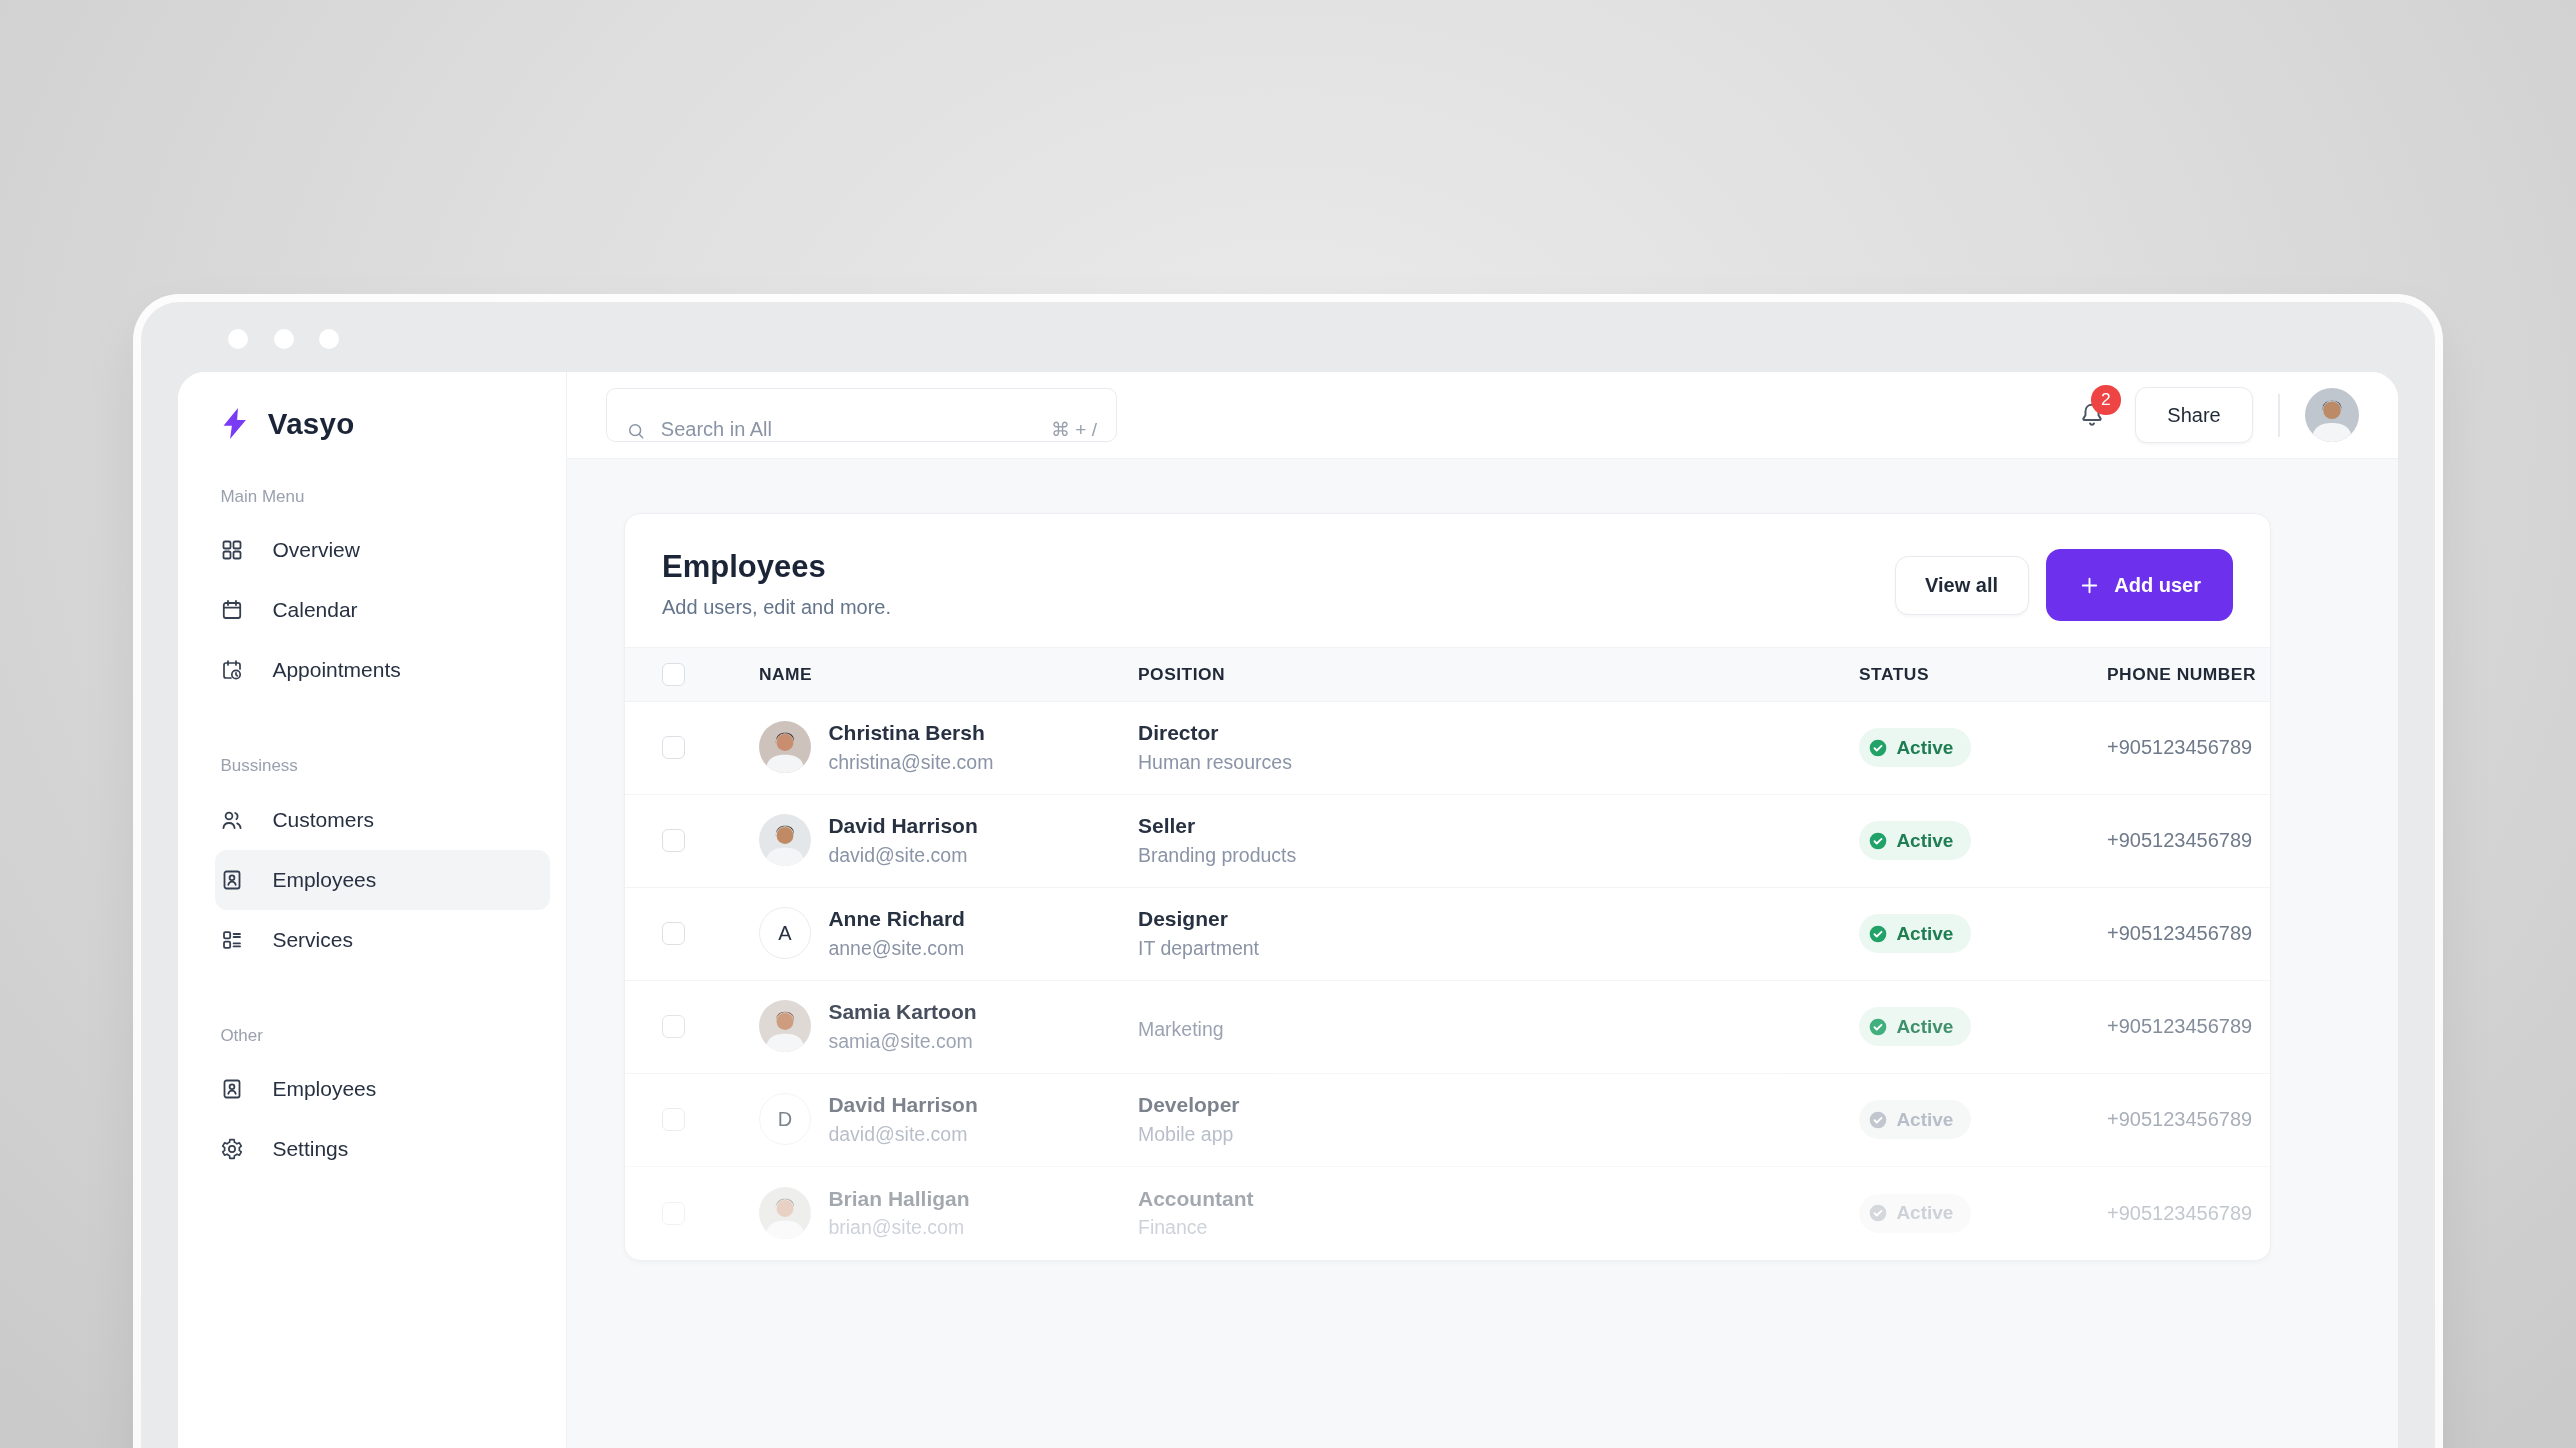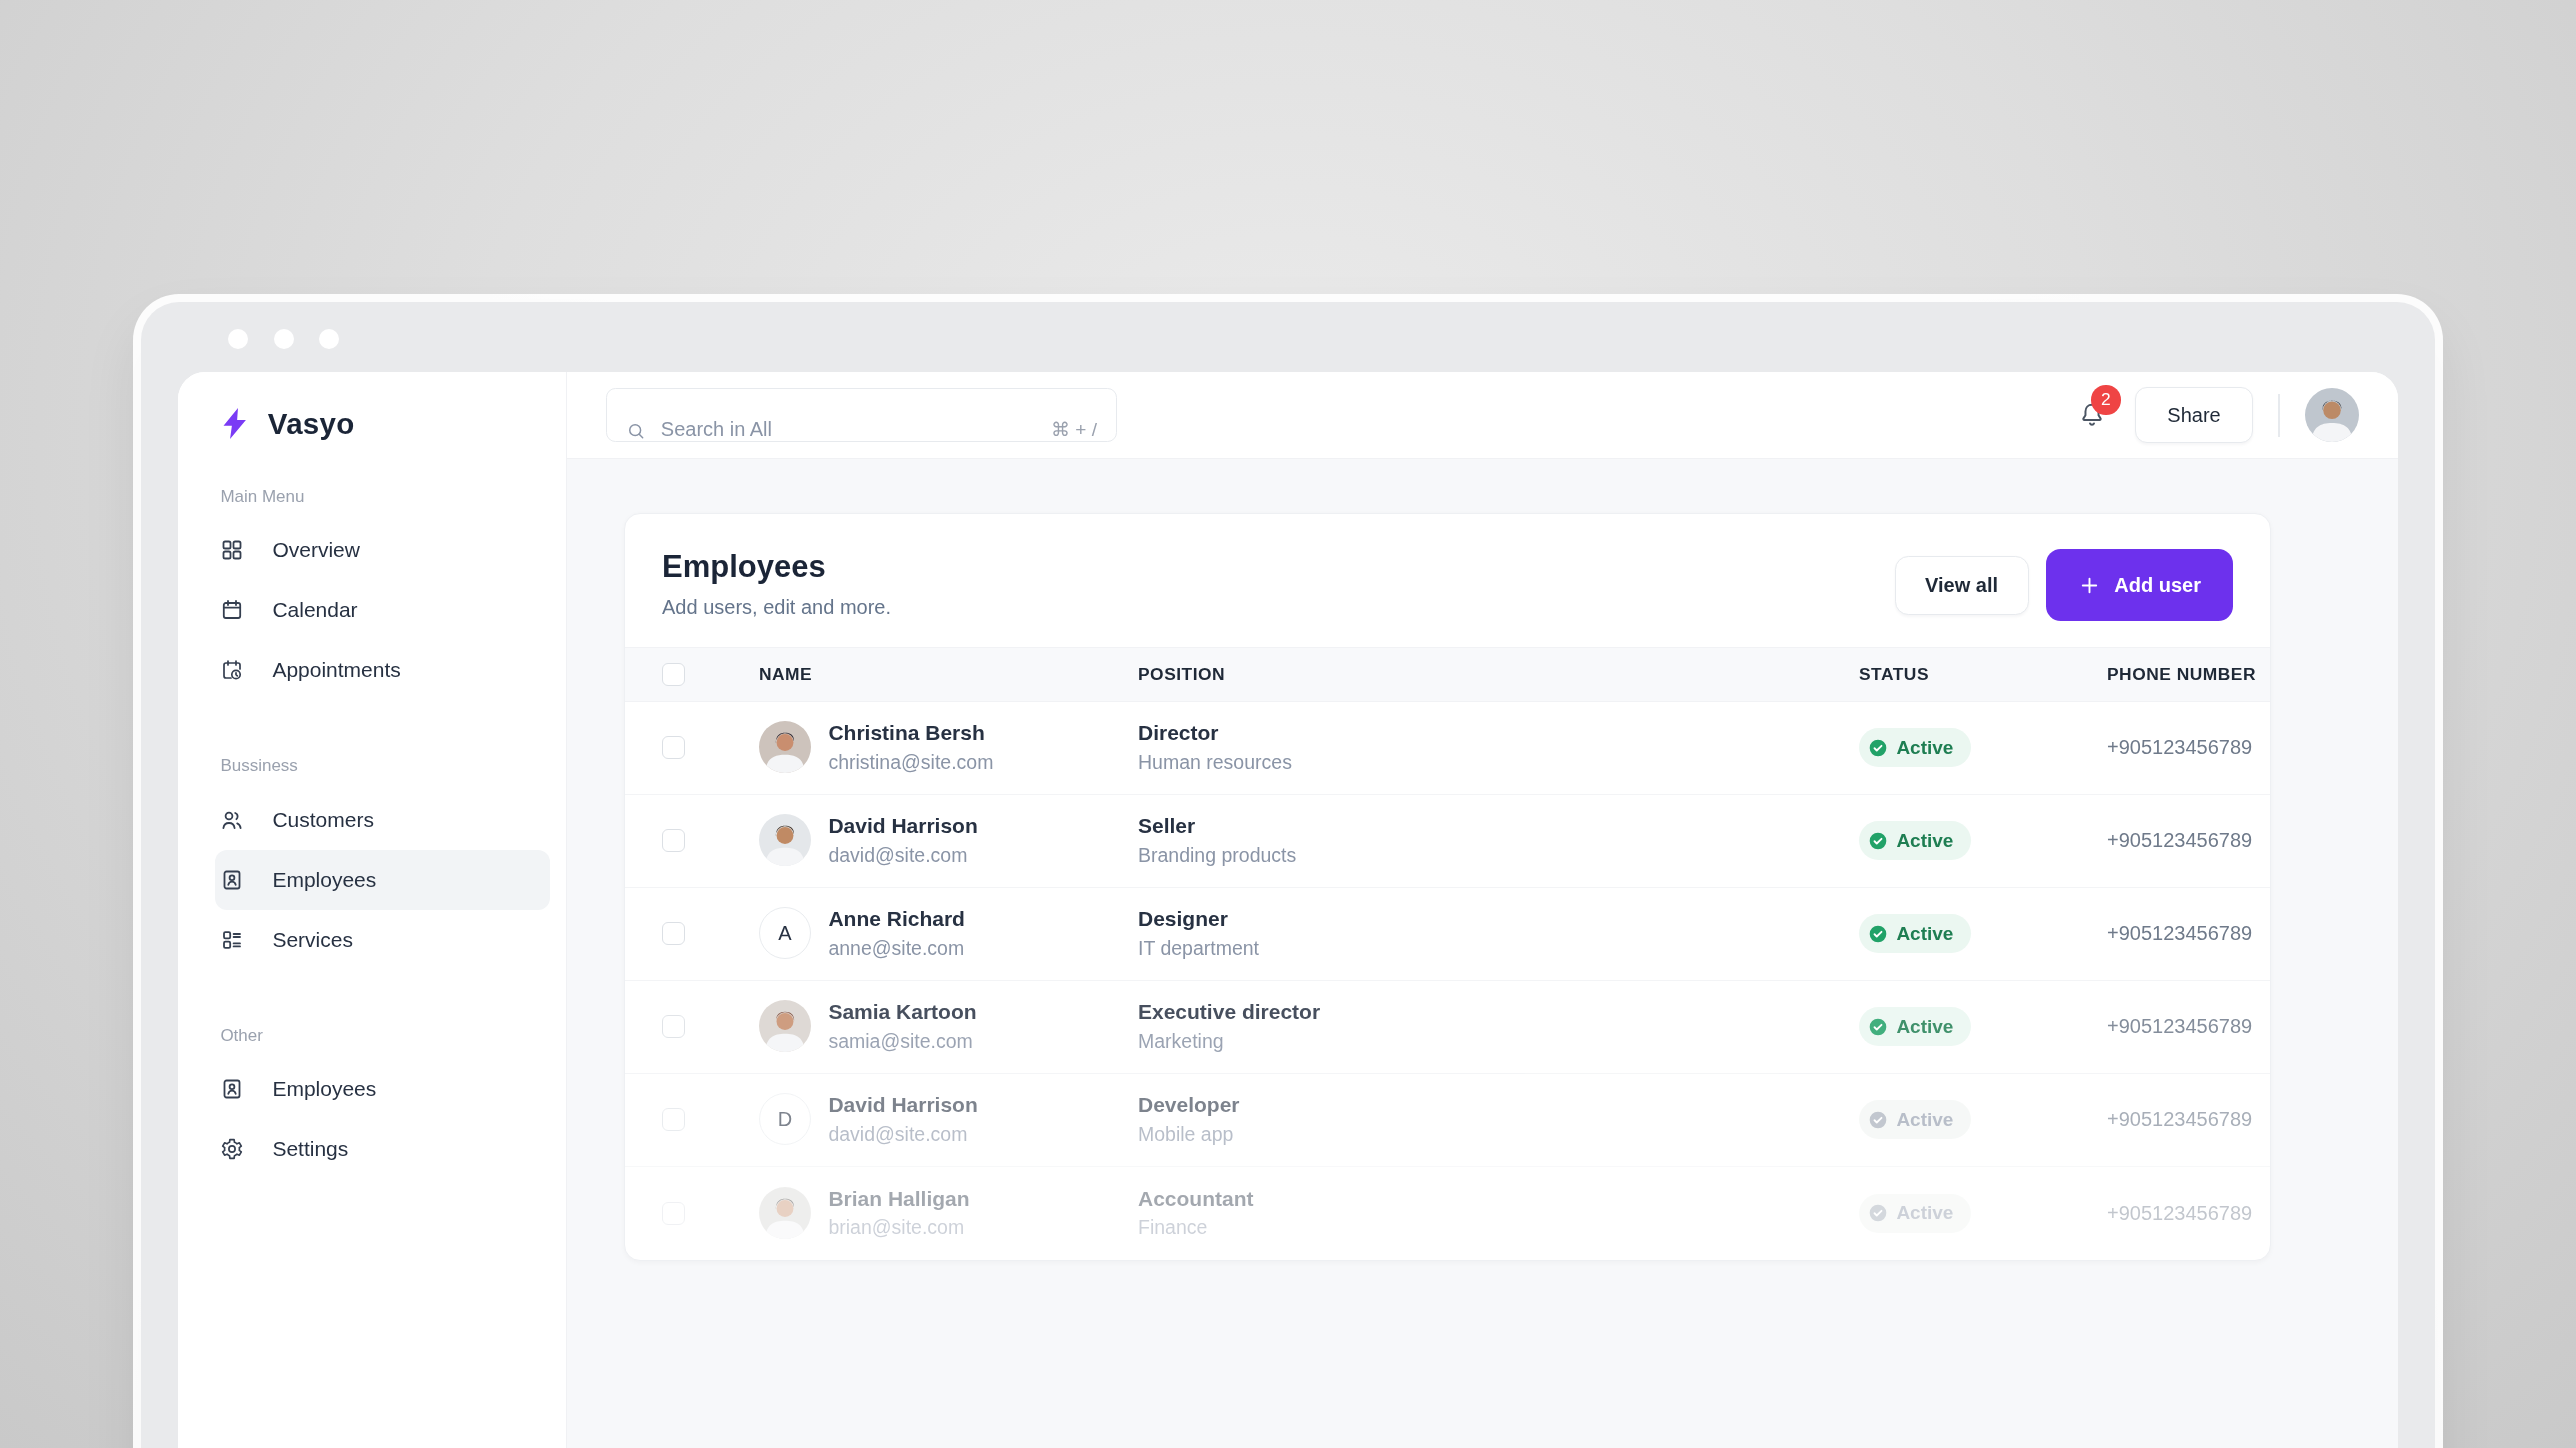--- a/index.html
+++ b/index.html
@@ -381,21 +381,20 @@
                       <path d="M26 34a14 14 0 0 1 28-2c0-2 1-14-14-14s-14 14-14 16z" fill="#7A4633"></path>
                       <path d="M10 80c0-22 13-28 30-28s30 6 30 28z" fill="#F4F5F7"></path>
                     </svg>
                   </span>
                   <span class="stack">
                     <div class="l1">Samia Kartoon</div>
                     <div class="l2">samia@site.com</div>
                   </span>
                 </span>
                 <span class="stack">
-                  <div class="l1">Executive director</div>
                   <div class="l2">Marketing</div>
                 </span>
                 <span><span class="pill">
                     <span class="ic">
                       <svg viewBox="0 0 24 24">
                         <circle cx="12" cy="12" r="10" fill="currentColor"></circle>
                         <path d="m7.8 12.3 2.7 2.7 5.7-5.6" stroke="#fff" stroke-width="2.2" fill="none" stroke-linecap="round" stroke-linejoin="round"></path>
                       </svg>
                     </span>
                     <span class="pt">Active</span>

